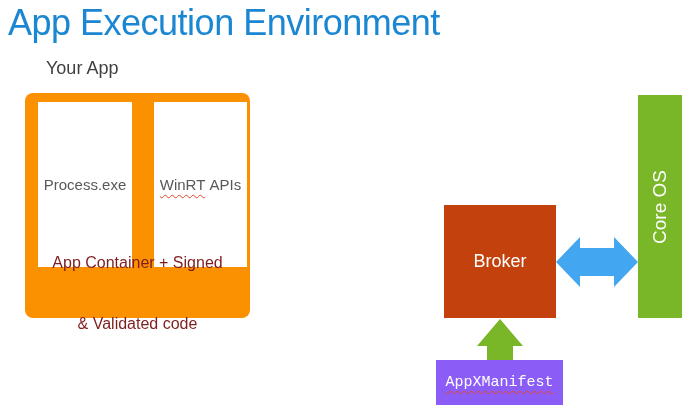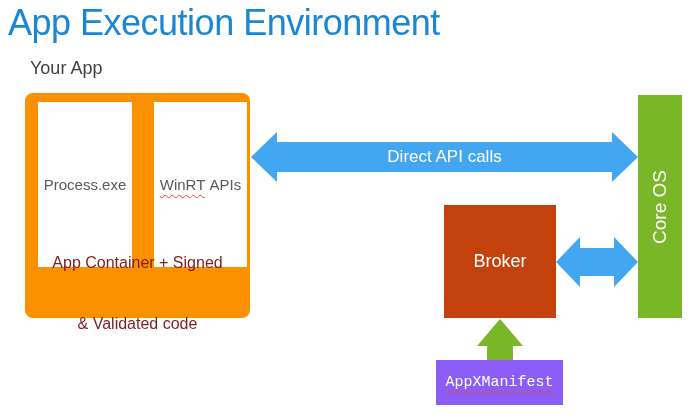--- a/index.html
+++ b/index.html
@@ -6,21 +6,21 @@
   .stage{
     position:relative;width:700px;height:416px;background:#ffffff;overflow:hidden;
     font-family:"Liberation Sans",sans-serif;
     padding-left:16px;
   }
   .title{
     position:absolute;left:8px;top:2px;margin:0;
     font-size:36px;font-weight:400;letter-spacing:-0.5px;color:#1b87d3;
   }
   .your-app-label{
-    position:absolute;left:30px;top:58px;
+    position:absolute;left:46px;top:58px;
     font-size:18px;color:#3f3f3f;
   }
   
   .app-container{
     position:absolute;left:25px;top:93px;width:225px;height:225px;
     background:#fb9100;
     border-radius:8px;
   }
   .white-box{
     position:absolute;top:9px;height:165px;background:#ffffff;
@@ -99,23 +99,20 @@
     <div class="white-box winrt-box">
       <span class="squiggle">WinRT</span>
       <span class="apis-word">APIs</span>
     </div>
     <div class="container-caption">
       <span>App Container + Signed</span>
       <span>&amp; Validated code</span>
     </div>
   </div>
 
-  <div class="arrow direct-arrow">
-    <span class="arrow-label">Direct API calls</span>
-  </div>
 
 
   <div class="broker-box">
     <span>Broker</span>
   </div>
 
   <div class="arrow small-arrow"></div>
 
   <div class="coreos-box">
     <span class="coreos-label">Core OS</span>

